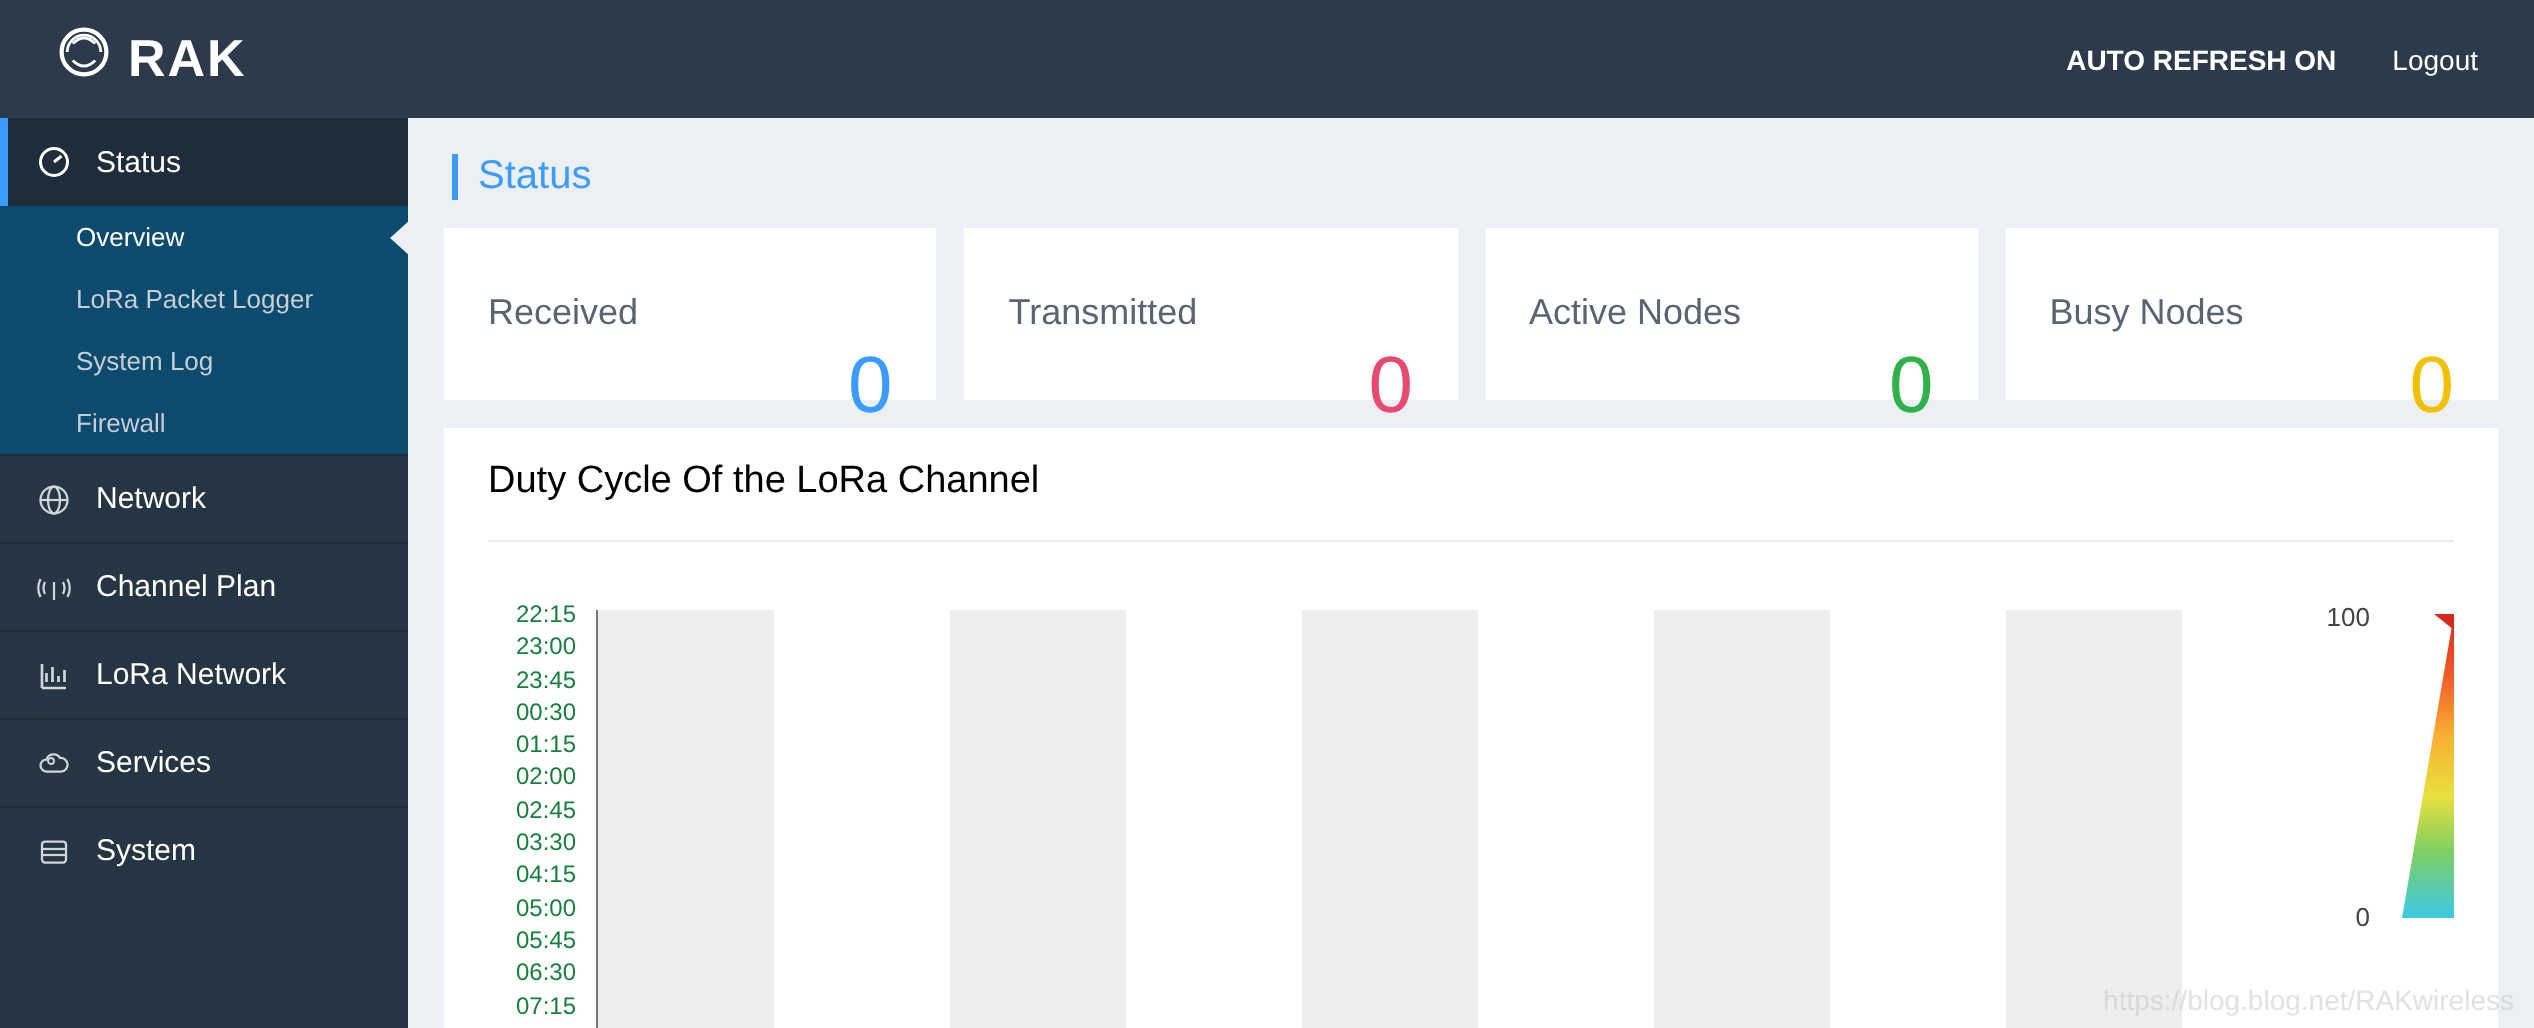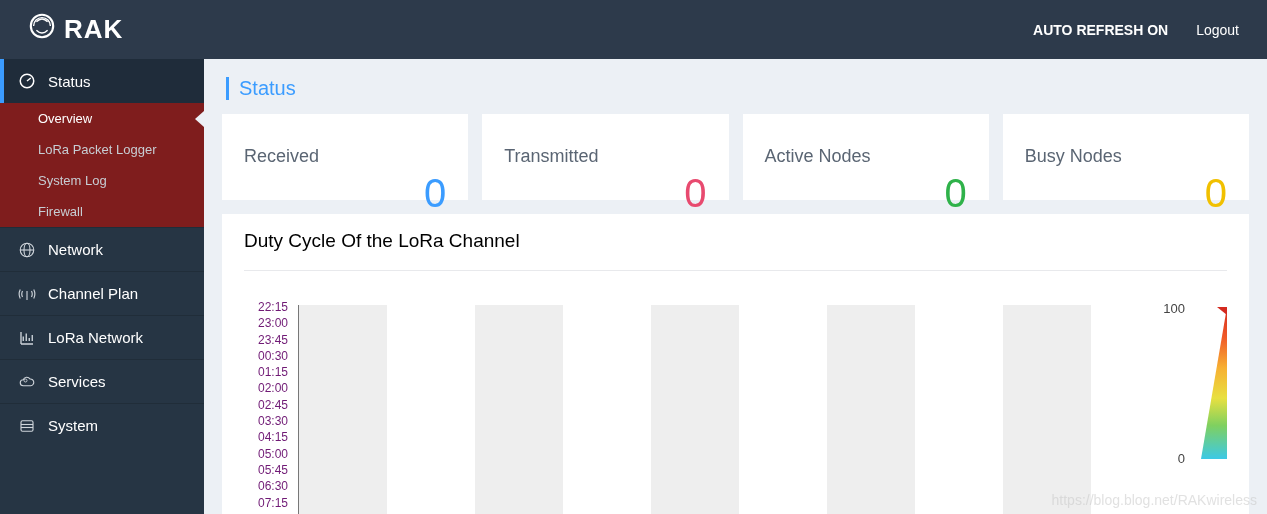--- a/index.html
+++ b/index.html
@@ -56,21 +56,21 @@
   border-top: 1px solid rgba(0,0,0,0.15);
 }
 .nav-item:first-child.section-item { border-top: none; }
 .nav-item.active {
   background: #1f2c3a;
   border-left: 4px solid #3b9cff;
   padding-left: 14px;
 }
 .nav-item .icon { width: 18px; height: 18px; display: flex; align-items: center; justify-content: center; }
 .nav-sub {
-  background: #7f1d1d;
+  background: #0c4a6e;
   position: relative;
 }
 .nav-sub-item {
   padding: 0 18px 0 38px;
   height: 31px;
   display: flex;
   align-items: center;
   font-size: 13px;
   color: #c7cdd3;
   cursor: pointer;
@@ -141,21 +141,21 @@
   border-bottom: 1px solid #e8e9ec;
   margin-bottom: 28px;
 }
 .chart-wrap {
   display: flex;
   align-items: flex-start;
 }
 .y-labels {
   text-align: right;
   font-size: 12px;
-  color: #701a75;
+  color: #15803d;
   line-height: 16.3px;
   padding-right: 6px;
   width: 50px;
 }
 .plot {
   flex: 1;
   height: 220px;
   position: relative;
   margin-left: 4px;
   margin-right: 20px;

